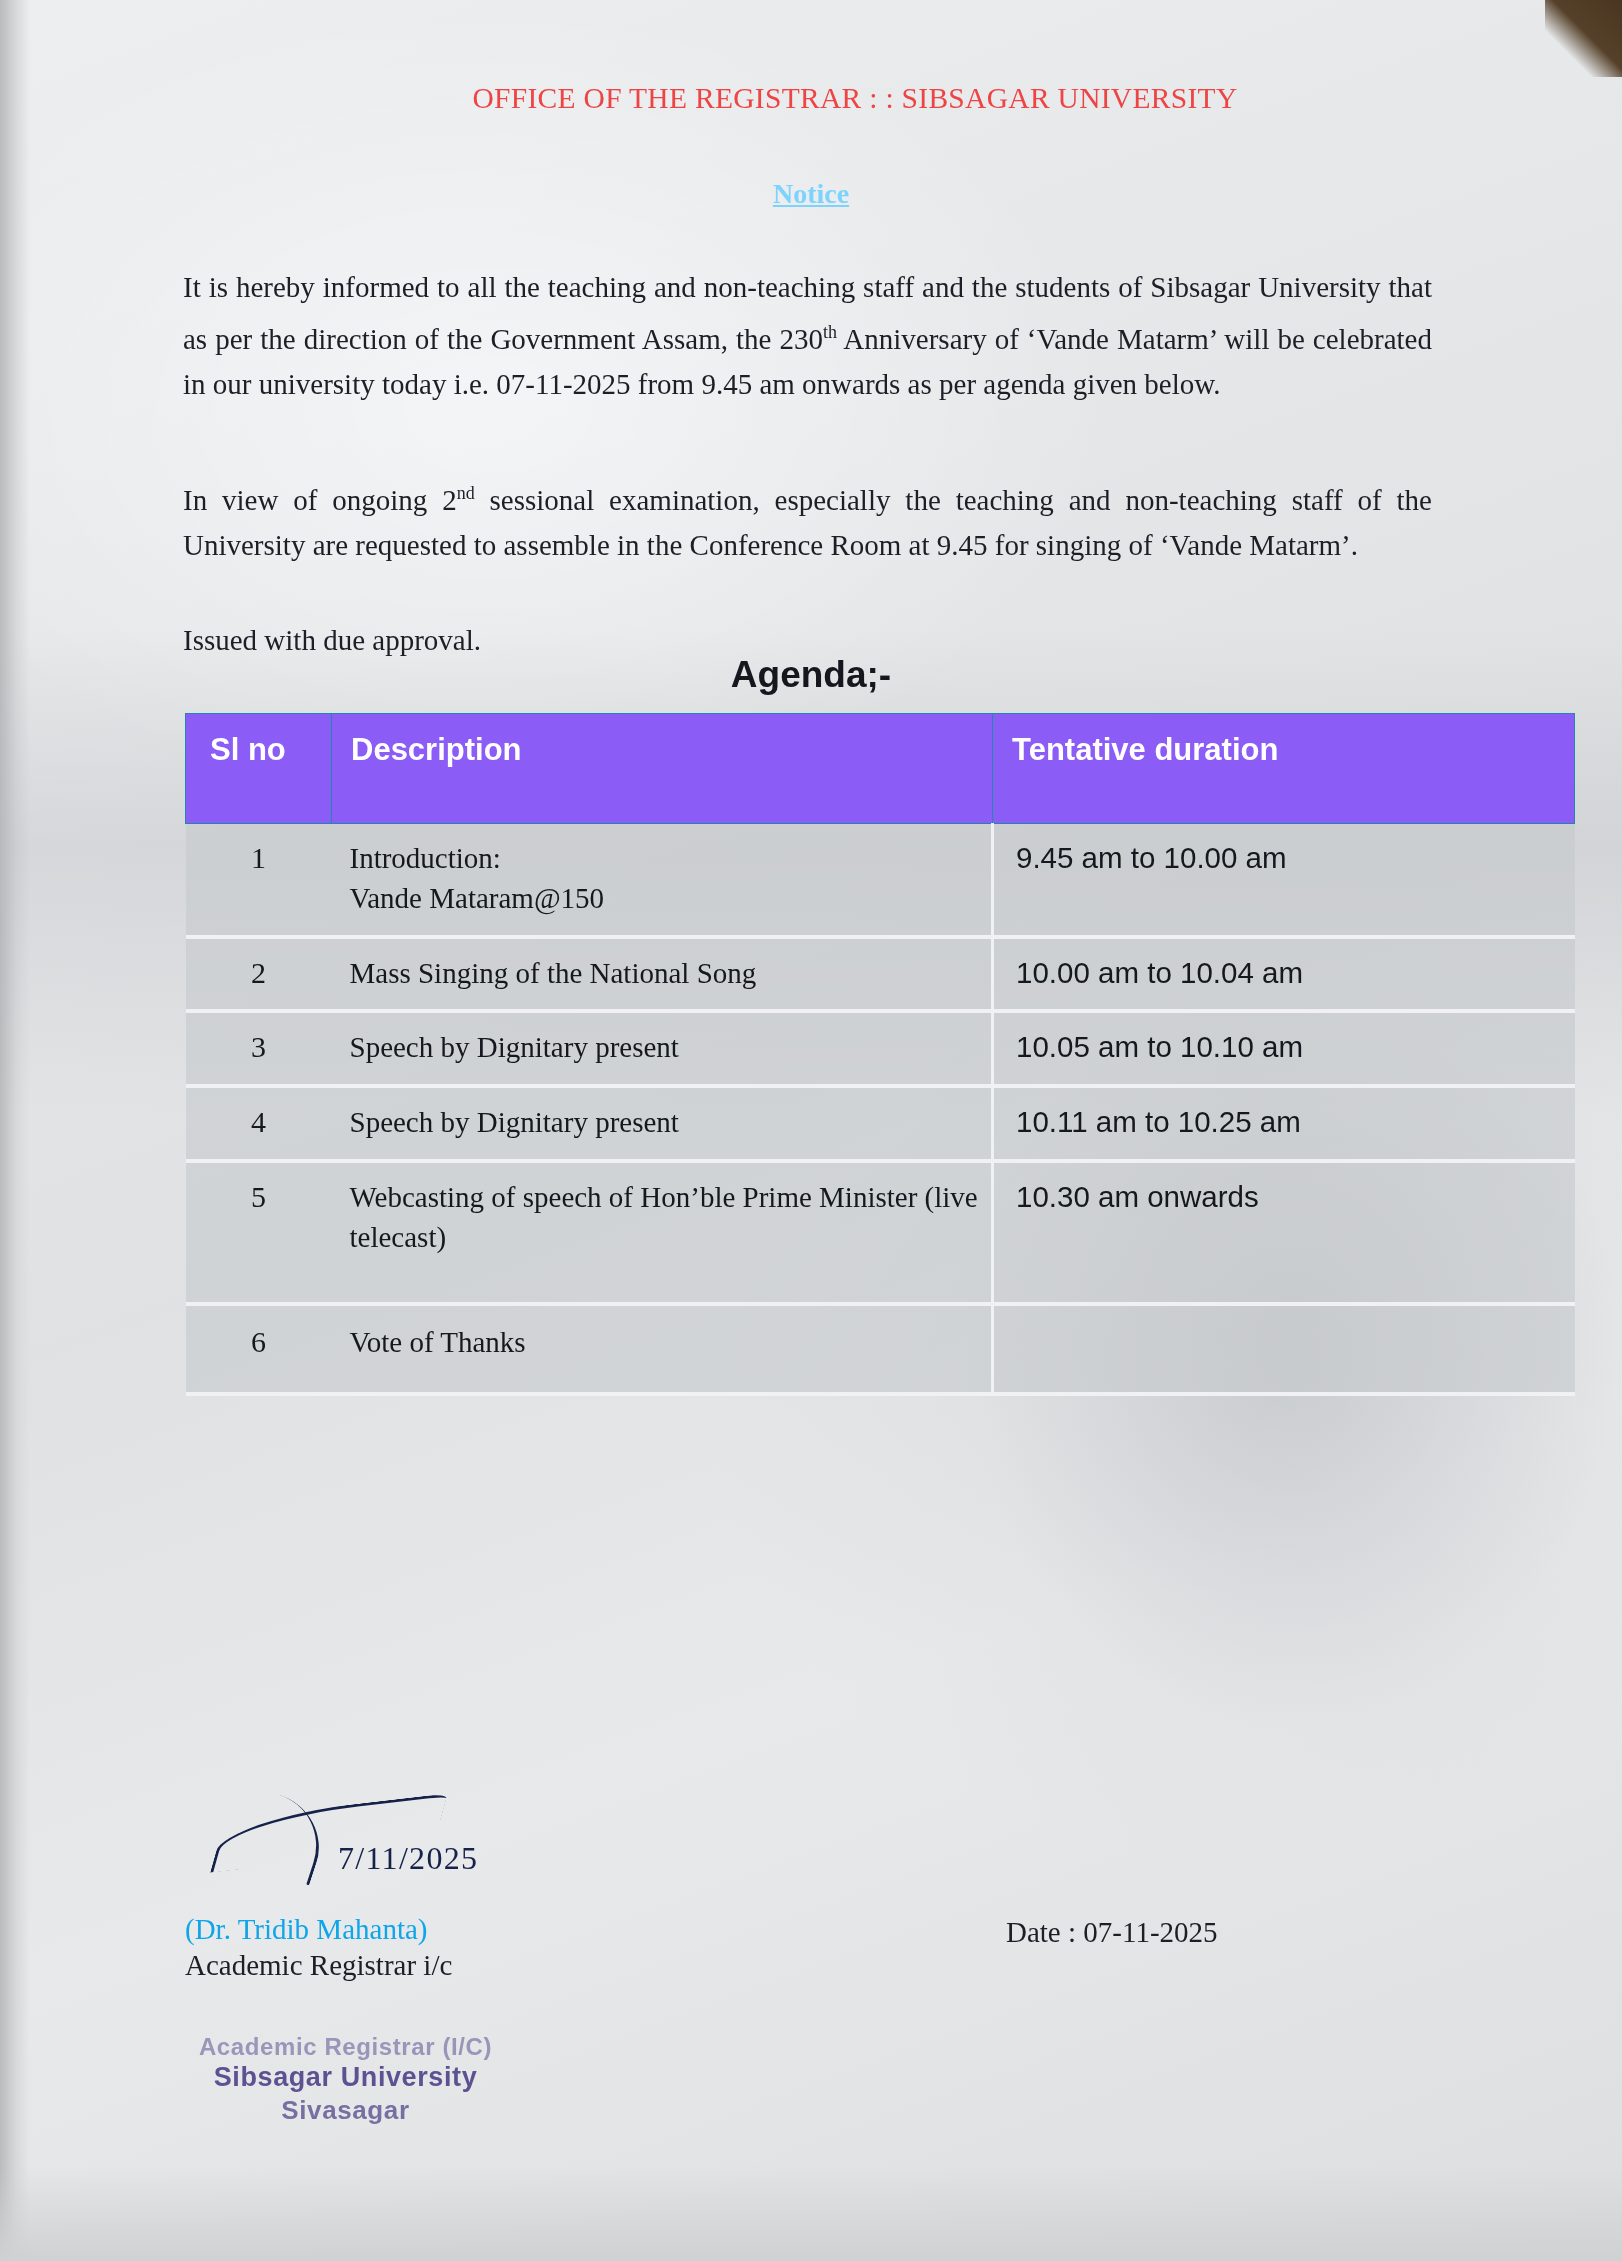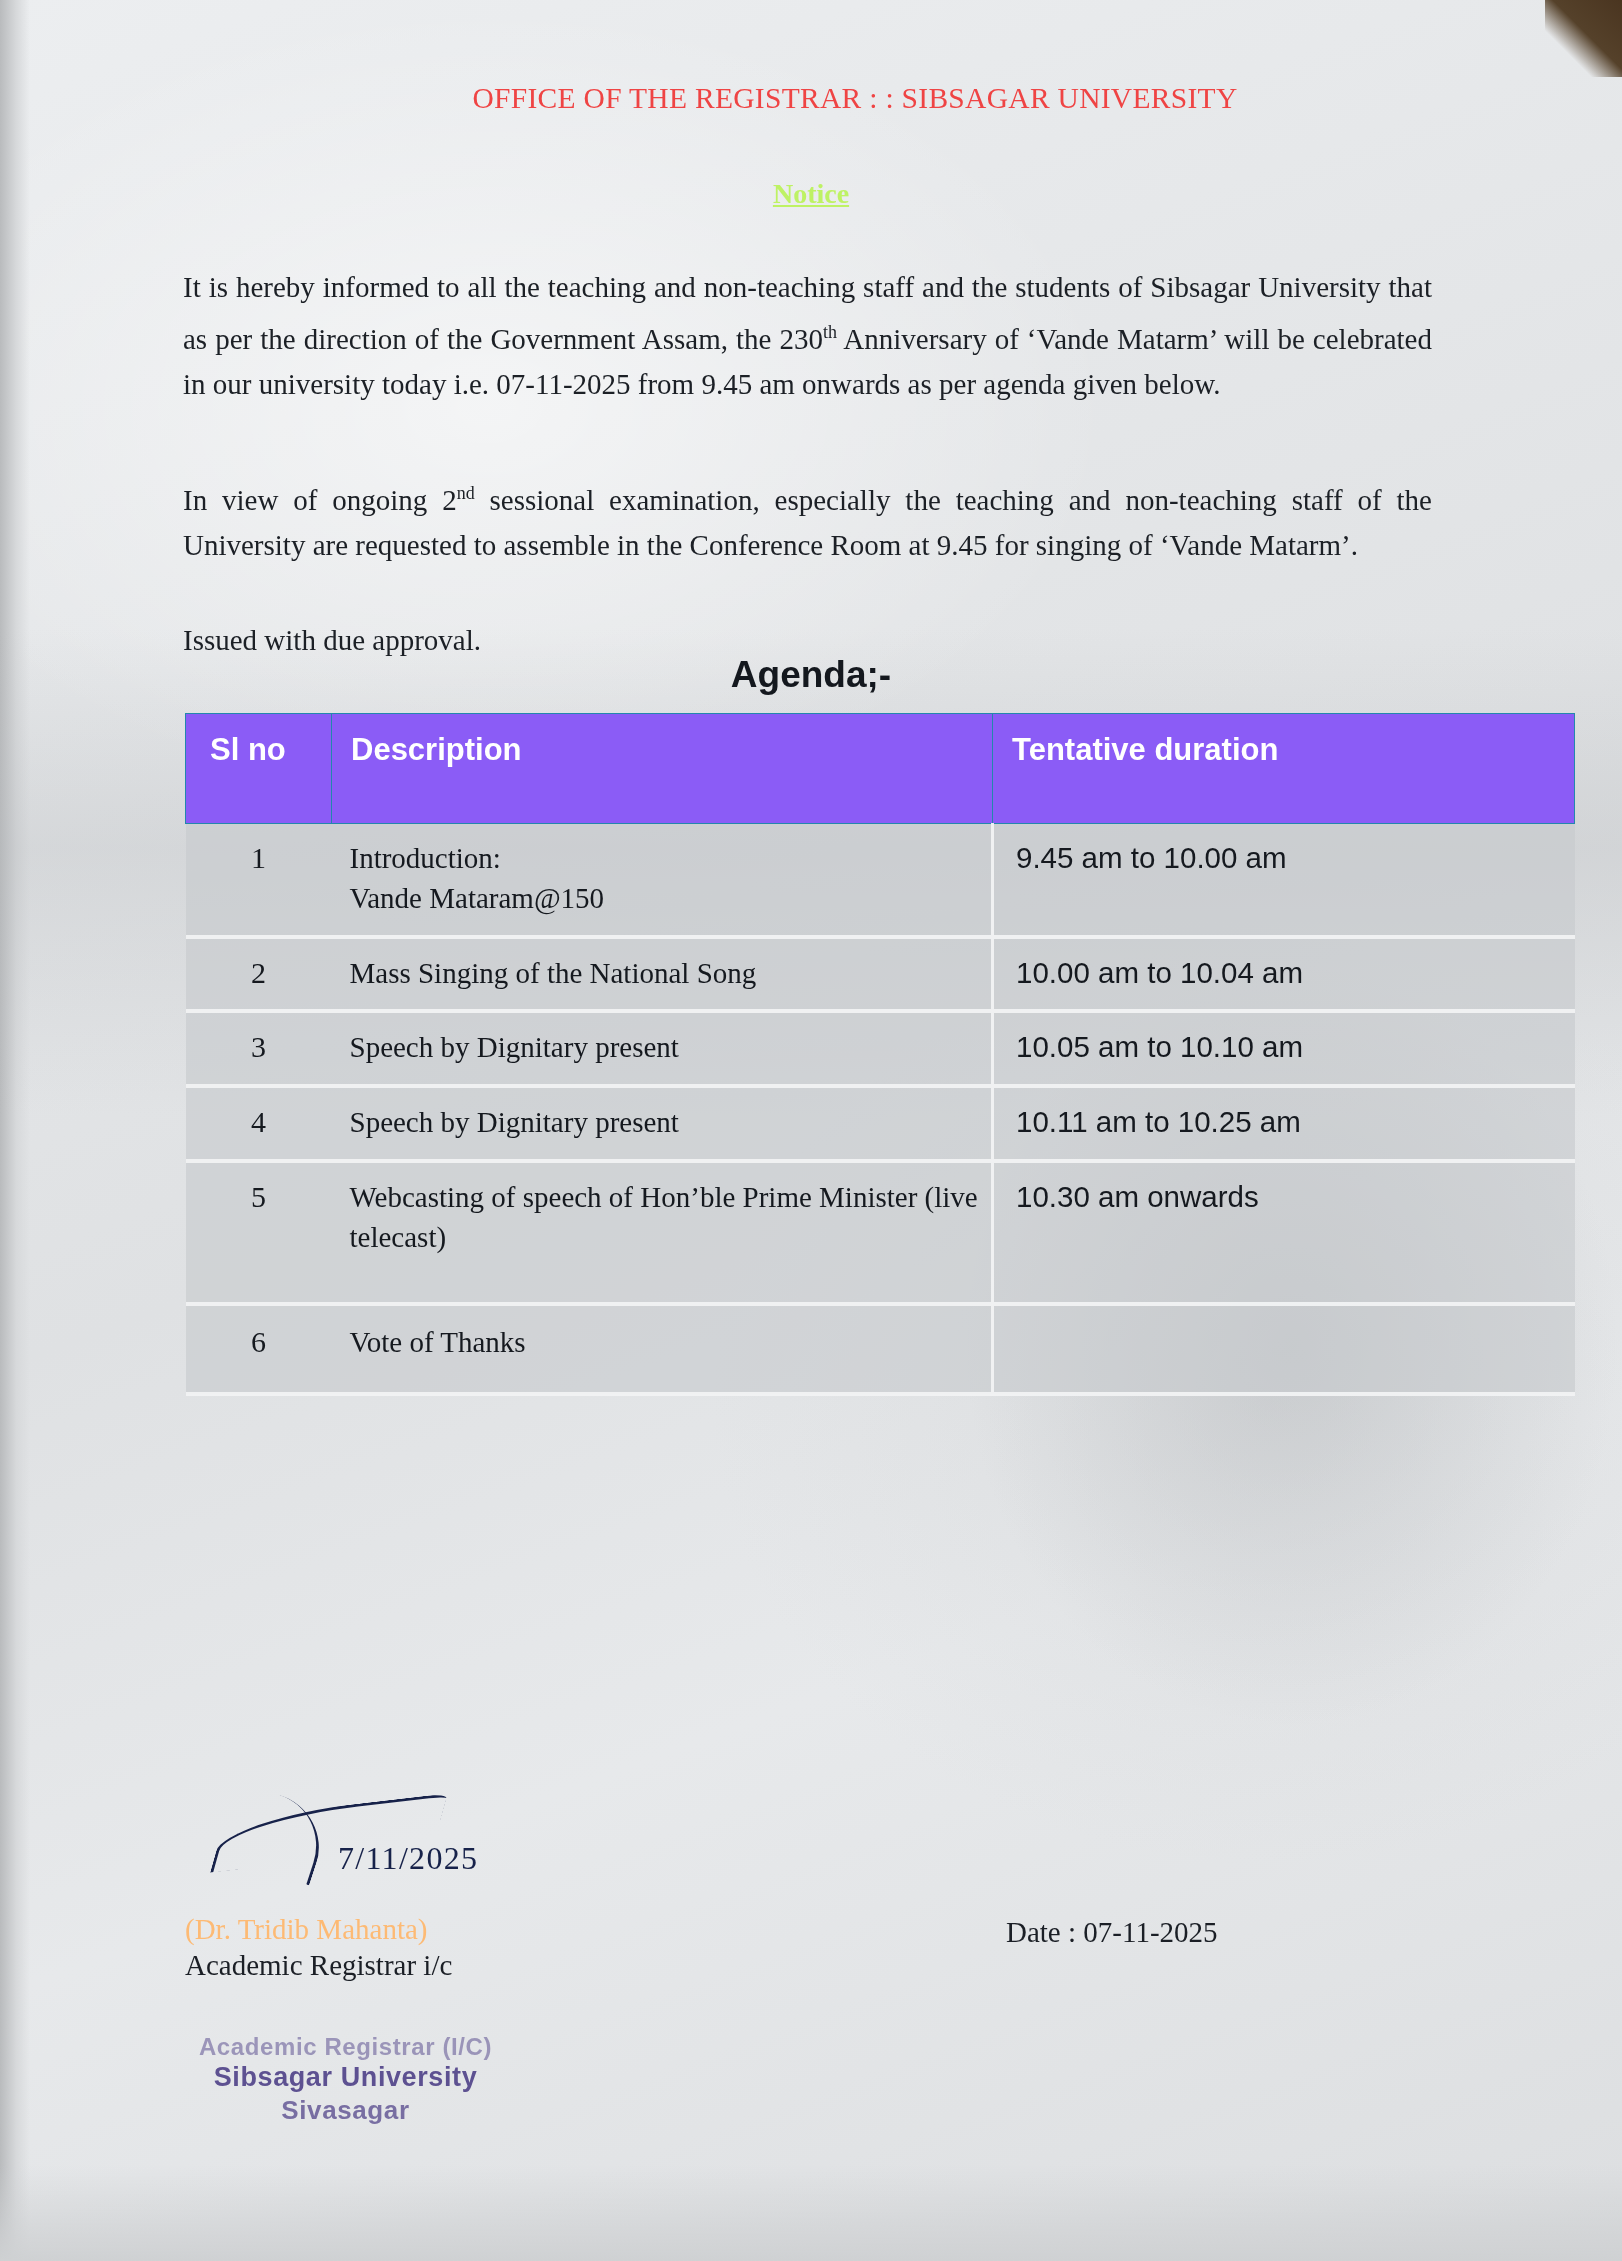--- a/index.html
+++ b/index.html
@@ -79,21 +79,21 @@
   }
 
   .notice-title {
     position: absolute;
     left: 0; top: 178px;
     width: 1622px;
     text-align: center;
     font-size: 28px;
     font-weight: bold;
     text-decoration: underline;
-    color: #bef264;
+    color: #7dd3fc;
   }
 
   .para {
     position: absolute;
     left: 183px;
     width: 1249px;
     font-size: 29px;
     line-height: 45px;
     color: #1c2026;
     text-align: justify;
@@ -204,21 +204,21 @@
     left: 122px; top: 46px;
     font-size: 32px;
     color: #17224a;
     letter-spacing: 1.3px;
   }
 
   #signer-name {
     position: absolute;
     left: 185px; top: 1913px;
     font-size: 29px;
-    color: #fdba74;
+    color: #0ea5e9;
   }
   #signer-desig {
     position: absolute;
     left: 185px; top: 1949px;
     font-size: 29px;
     color: #1b1f26;
   }
   #doc-date {
     position: absolute;
     left: 1006px; top: 1916px;

